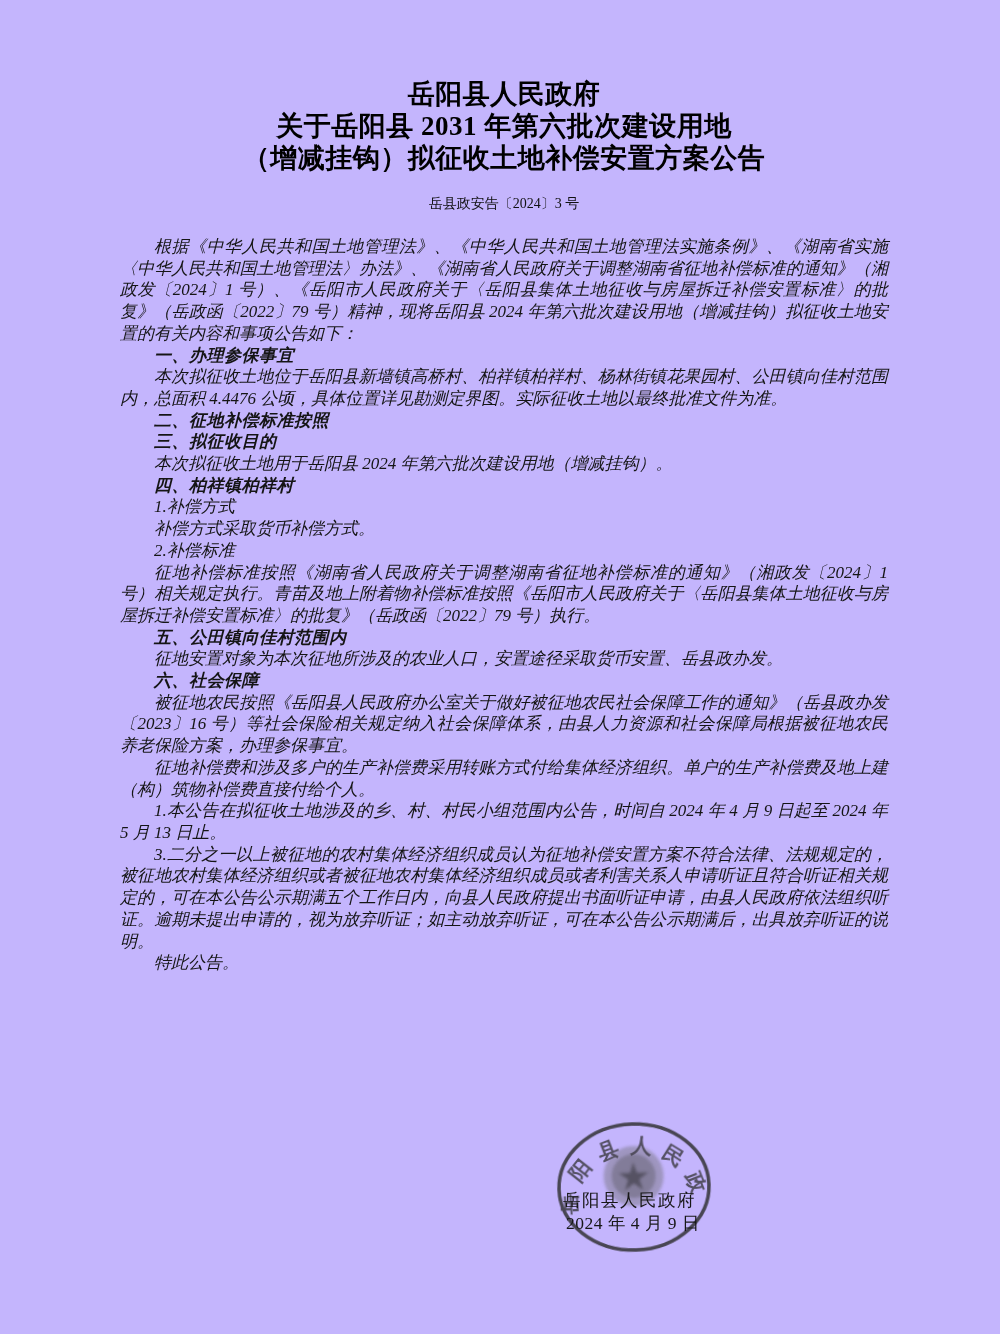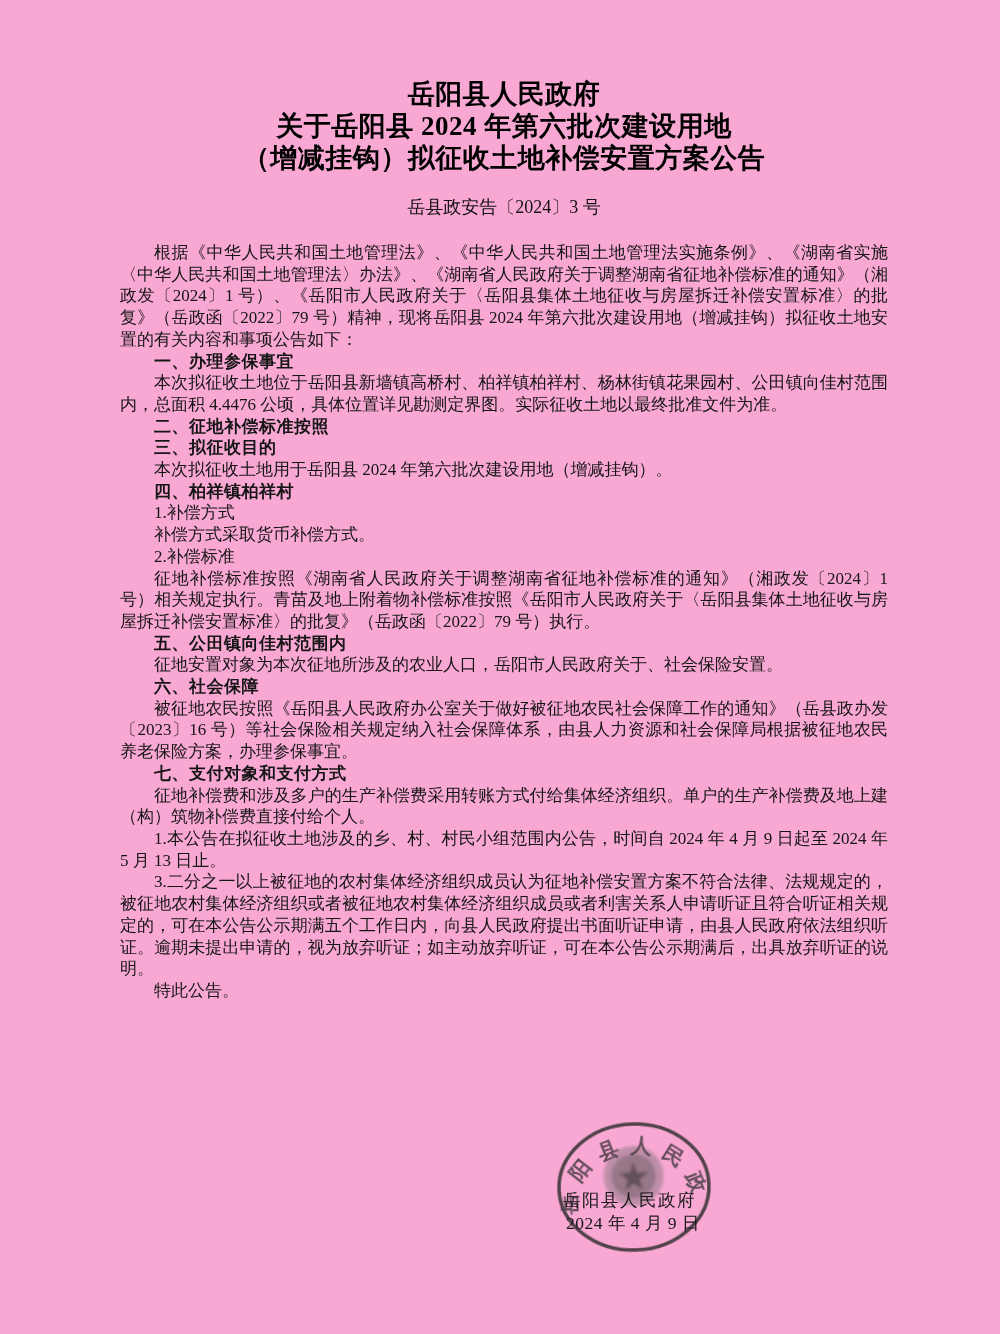--- a/index.html
+++ b/index.html
@@ -6,50 +6,51 @@
   body {
     width: 1000px; height: 1334px;
     background: #ffffff;
     font-family: "Liberation Serif", "DejaVu Serif", serif;
     color: #151515;
     position: relative;
     overflow: hidden;
   }
   .page {
     position: absolute; inset: 0;
-    background: #f9a8d4;
+    background: #c4b5fd;
   }
   .content {
     position: relative;
     z-index: 2;
     padding: 78px 112px 0 120px;
   }
   .title {
     text-align: center;
     font-weight: bold;
     font-size: 27px;
     line-height: 32px;
     color: #000;
     letter-spacing: 0.5px;
   }
   .doc-number {
     text-align: center;
-    font-size: 18px;
+    font-size: 14px;
     margin-top: 21px;
     color: #111;
   }
   .body-text {
     margin-top: 23px;
     font-size: 17px;
     line-height: 21.7px;
     text-align: justify;
   }
   .body-text p {
     margin: 0;
     text-indent: 2em;
+    font-style: italic;
   }
   .body-text p.heading {
     font-family: "Liberation Sans", "DejaVu Sans", sans-serif;
     font-weight: bold;
     text-align: left;
     letter-spacing: 0.5px;
   }
   .signature-issuer {
     position: absolute;
     left: 563px; top: 1188px;
@@ -76,41 +77,40 @@
   }
 </style>
 </head>
 <body>
 
 <div class="page">
 
   <div class="content">
     <div class="title">
       <div>岳阳县人民政府</div>
-      <div>关于岳阳县 2024 年第六批次建设用地</div>
+      <div>关于岳阳县 2031 年第六批次建设用地</div>
       <div>（增减挂钩）拟征收土地补偿安置方案公告</div>
     </div>
     <div class="doc-number">岳县政安告〔2024〕3 号</div>
     <div class="body-text">
         <p class="body">根据《中华人民共和国土地管理法》、《中华人民共和国土地管理法实施条例》、《湖南省实施〈中华人民共和国土地管理法〉办法》、《湖南省人民政府关于调整湖南省征地补偿标准的通知》（湘政发〔2024〕1 号）、《岳阳市人民政府关于〈岳阳县集体土地征收与房屋拆迁补偿安置标准〉的批复》（岳政函〔2022〕79 号）精神，现将岳阳县 2024 年第六批次建设用地（增减挂钩）拟征收土地安置的有关内容和事项公告如下：</p>
         <p class="heading">一、办理参保事宜</p>
         <p class="body">本次拟征收土地位于岳阳县新墙镇高桥村、柏祥镇柏祥村、杨林街镇花果园村、公田镇向佳村范围内，总面积 4.4476 公顷，具体位置详见勘测定界图。实际征收土地以最终批准文件为准。</p>
         <p class="heading">二、征地补偿标准按照</p>
         <p class="heading">三、拟征收目的</p>
         <p class="body">本次拟征收土地用于岳阳县 2024 年第六批次建设用地（增减挂钩）。</p>
         <p class="heading">四、柏祥镇柏祥村</p>
         <p class="body">1.补偿方式</p>
         <p class="body">补偿方式采取货币补偿方式。</p>
         <p class="body">2.补偿标准</p>
         <p class="body">征地补偿标准按照《湖南省人民政府关于调整湖南省征地补偿标准的通知》（湘政发〔2024〕1 号）相关规定执行。青苗及地上附着物补偿标准按照《岳阳市人民政府关于〈岳阳县集体土地征收与房屋拆迁补偿安置标准〉的批复》（岳政函〔2022〕79 号）执行。</p>
         <p class="heading">五、公田镇向佳村范围内</p>
-        <p class="body">征地安置对象为本次征地所涉及的农业人口，岳阳市人民政府关于、社会保险安置。</p>
+        <p class="body">征地安置对象为本次征地所涉及的农业人口，安置途径采取货币安置、岳县政办发。</p>
         <p class="heading">六、社会保障</p>
         <p class="body">被征地农民按照《岳阳县人民政府办公室关于做好被征地农民社会保障工作的通知》（岳县政办发〔2023〕16 号）等社会保险相关规定纳入社会保障体系，由县人力资源和社会保障局根据被征地农民养老保险方案，办理参保事宜。</p>
-        <p class="heading">七、支付对象和支付方式</p>
         <p class="body">征地补偿费和涉及多户的生产补偿费采用转账方式付给集体经济组织。单户的生产补偿费及地上建（构）筑物补偿费直接付给个人。</p>
         <p class="body">1.本公告在拟征收土地涉及的乡、村、村民小组范围内公告，时间自 2024 年 4 月 9 日起至 2024 年 5 月 13 日止。</p>
         <p class="body">3.二分之一以上被征地的农村集体经济组织成员认为征地补偿安置方案不符合法律、法规规定的，被征地农村集体经济组织或者被征地农村集体经济组织成员或者利害关系人申请听证且符合听证相关规定的，可在本公告公示期满五个工作日内，向县人民政府提出书面听证申请，由县人民政府依法组织听证。逾期未提出申请的，视为放弃听证；如主动放弃听证，可在本公告公示期满后，出具放弃听证的说明。</p>
         <p class="body">特此公告。</p>
       </div>
   </div>
 
   <svg class="seal" width="166" height="142" viewBox="0 0 166 142" xmlns="http://www.w3.org/2000/svg">
     <defs>
       <filter id="fuzz">

